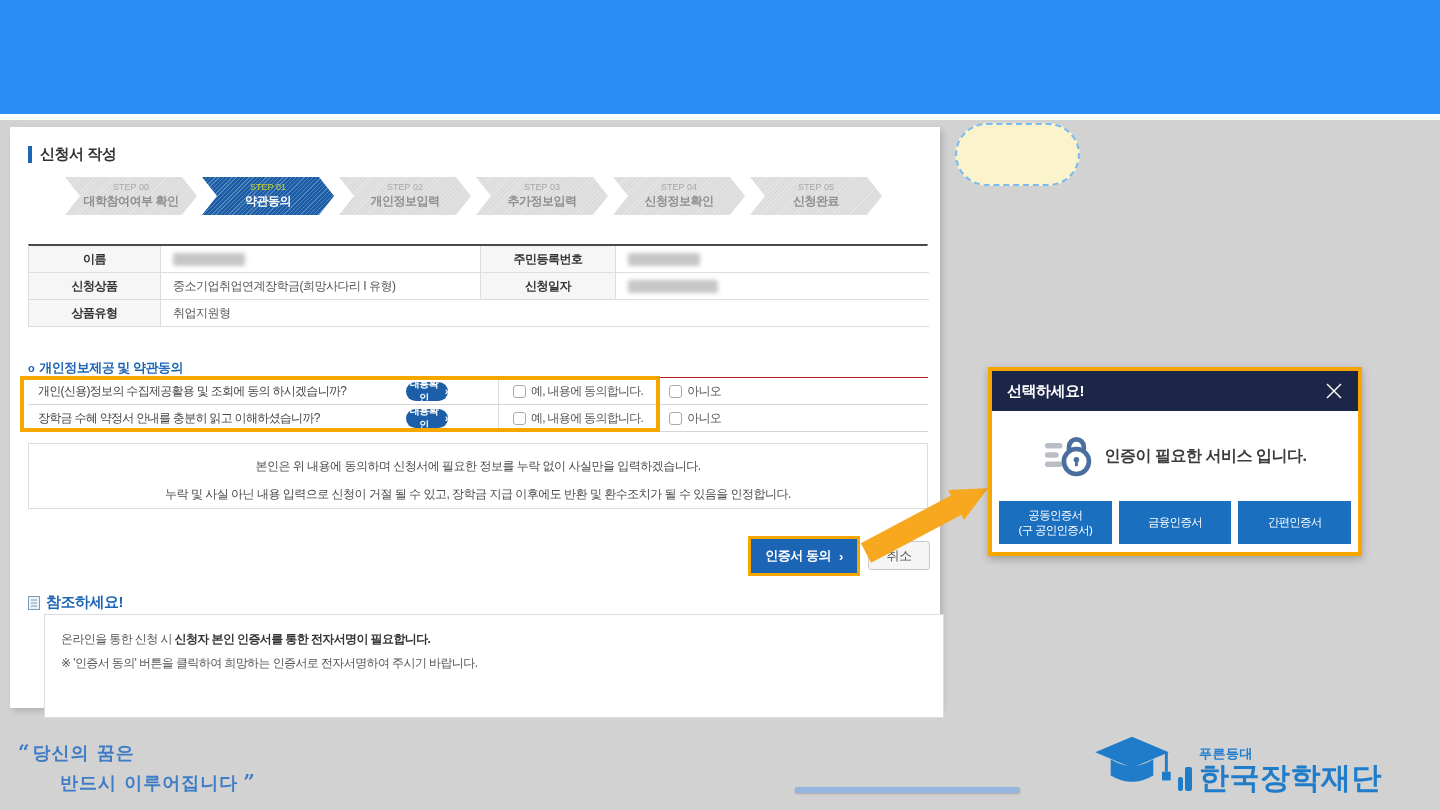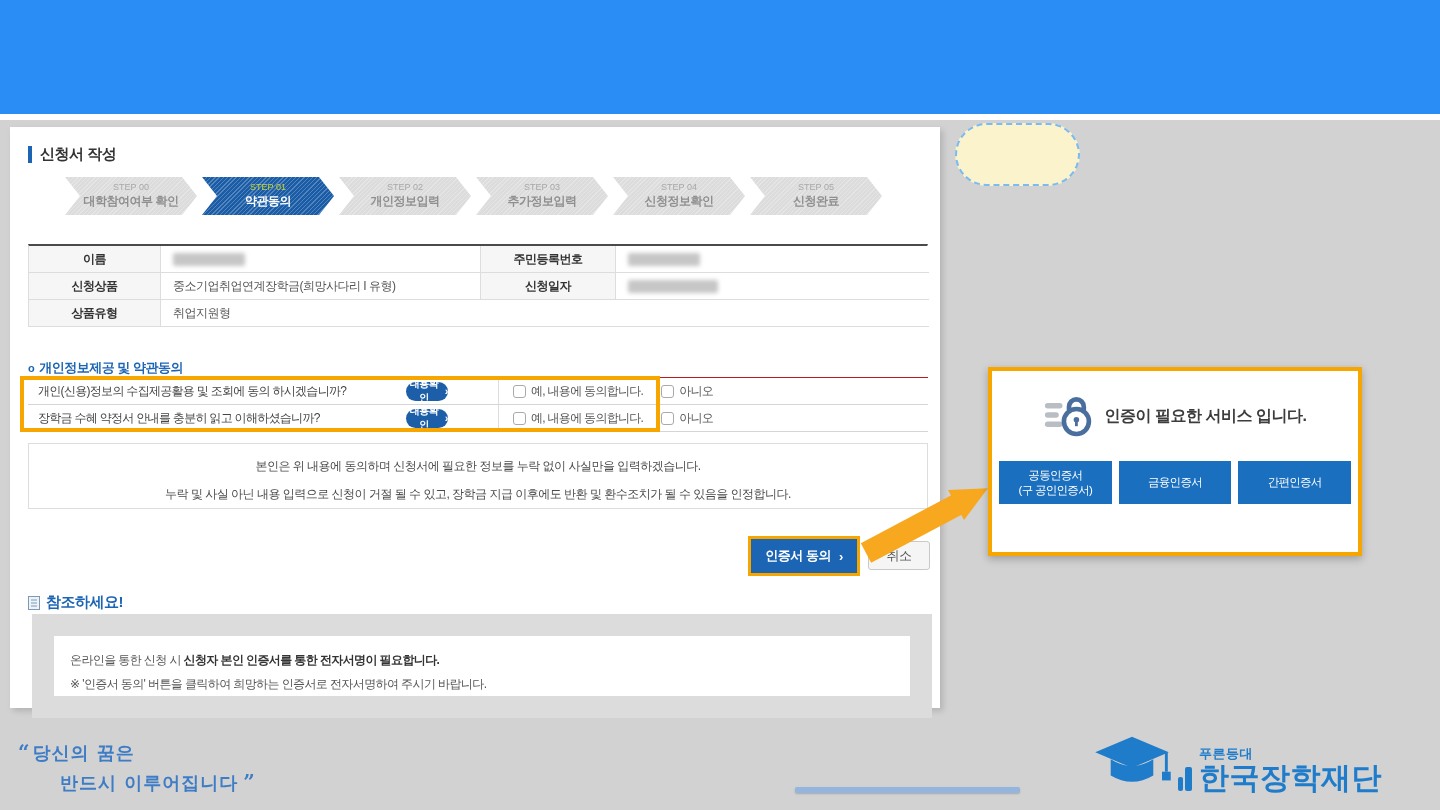--- a/index.html
+++ b/index.html
@@ -54,21 +54,21 @@
   .consent-title .dot { font-size:11px; font-weight:bold; color:#1c64b4; }
   .consent-rows { position:absolute; left:18px; top:250px; width:900px; border-top:1px solid #b91c1c; }
   .consent-row { height:27px; display:grid; grid-template-columns:378px 92px 1fr; align-items:center; border-bottom:1px solid #d5d5d5; }
   .consent-row .q { padding-left:10px; font-size:12px; color:#444; letter-spacing:-0.7px; }
   .btn-confirm {
     width:42px; height:19px; border:none; background:#1c5fa8; color:#fff; font-size:10px; font-weight:bold;
     border-radius:10px; display:flex; align-items:center; justify-content:center; gap:3px; cursor:pointer;
     font-family:inherit; letter-spacing:-0.5px;
   }
   .btn-confirm .ar { font-size:11px; line-height:1; }
-  .choices { display:flex; align-items:center; gap:18px; padding-left:14px; border-left:1px solid #ddd; height:100%; }
+  .choices { display:flex; align-items:center; gap:26px; padding-left:14px; border-left:1px solid #ddd; height:100%; }
   .choice { display:flex; align-items:center; gap:5px; font-size:12px; color:#555; letter-spacing:-0.7px; }
   .cb { width:13px; height:13px; border:1px solid #aaa; border-radius:3px; background:#fff; display:inline-block; cursor:pointer; }
 
   .hl-box { position:absolute; border:4px solid #f7a600; pointer-events:none; }
   .hl-consent { left:10px; top:249px; width:640px; height:56px; }
 
   
   .decl { position:absolute; left:18px; top:316px; width:900px; height:66px; border:1px solid #ddd; text-align:center; padding-top:14px; }
   .decl p { font-size:12px; color:#4a4a4a; letter-spacing:-0.5px; margin-bottom:11px; }
 
@@ -79,21 +79,21 @@
     display:flex; align-items:center; justify-content:center; gap:8px; font-family:inherit; letter-spacing:-0.5px;
   }
   .btn-agree .ar { font-size:13px; }
   .btn-cancel {
     position:absolute; left:858px; top:414px; width:62px; height:29px; background:#f5f5f5; border:1px solid #c9c9c9;
     border-radius:3px; font-size:13px; color:#555; cursor:pointer; font-family:inherit; letter-spacing:-0.5px;
   }
 
   
   .ref-title { position:absolute; left:18px; top:466px; display:flex; align-items:center; gap:6px; font-size:15px; font-weight:bold; color:#1c64b4; letter-spacing:-0.5px; }
-  .ref-box { position:absolute; left:22px; top:487px; width:900px; height:104px; background:#dcdcdc; padding:22px; }
+  .ref-box { position:absolute; left:34px; top:487px; width:900px; height:104px; background:#dcdcdc; padding:1px; }
   .ref-inner { width:100%; height:100%; background:#fff; padding:16px 0 0 16px; }
   .ref-inner p { font-size:12px; color:#555; letter-spacing:-0.6px; margin-bottom:7px; }
   .ref-inner p b { color:#333; }
 
   
   .oval { position:absolute; left:955px; top:123px; width:125px; height:63px; background:#fbf3cc; border:2px dashed #79bbf2; border-radius:32px; }
   .big-arrow { position:absolute; left:866px; top:536px; width:140px; height:34px; transform:rotate(-28deg); transform-origin:0 50%; pointer-events:none; }
   .big-arrow .shaft { position:absolute; left:0; top:6px; width:104px; height:22px; background:#f7a81e; }
   .big-arrow .head { position:absolute; left:102px; top:0; width:0; height:0; border-top:17px solid transparent; border-bottom:17px solid transparent; border-left:36px solid #f7a81e; }
 
@@ -268,20 +268,29 @@
 </div>
 
 <div class="oval"></div>
 
 <div class="big-arrow">
   <div class="shaft"></div>
   <div class="head"></div>
 </div>
 
 <div class="modal">
+  <div class="modal-header">
+    <span class="mt">선택하세요!</span>
+    <button class="modal-close">
+      <svg width="20" height="20" viewBox="0 0 20 20">
+          <line x1="3" y1="3" x2="17" y2="17" stroke="#ffffff" stroke-width="1.4"></line>
+          <line x1="17" y1="3" x2="3" y2="17" stroke="#ffffff" stroke-width="1.4"></line>
+        </svg>
+    </button>
+  </div>
   <div class="modal-body">
     <svg width="50" height="46" viewBox="0 0 54 46">
       <rect x="1" y="9" width="19" height="6" rx="3" fill="#b9bdc4"></rect>
       <rect x="1" y="19" width="15" height="6" rx="3" fill="#b9bdc4"></rect>
       <rect x="1" y="29" width="19" height="6" rx="3" fill="#b9bdc4"></rect>
       <path d="M27 16 v-3 a8 8 0 0 1 16 0 v3" fill="none" stroke="#4a6f9e" stroke-width="5" stroke-linecap="round"></path>
       <circle cx="35" cy="29" r="13.5" fill="none" stroke="#4a6f9e" stroke-width="5"></circle>
       <circle cx="35" cy="27" r="3" fill="#4a6f9e"></circle>
       <rect x="33.5" y="28" width="3" height="6" fill="#4a6f9e"></rect>
     </svg>

